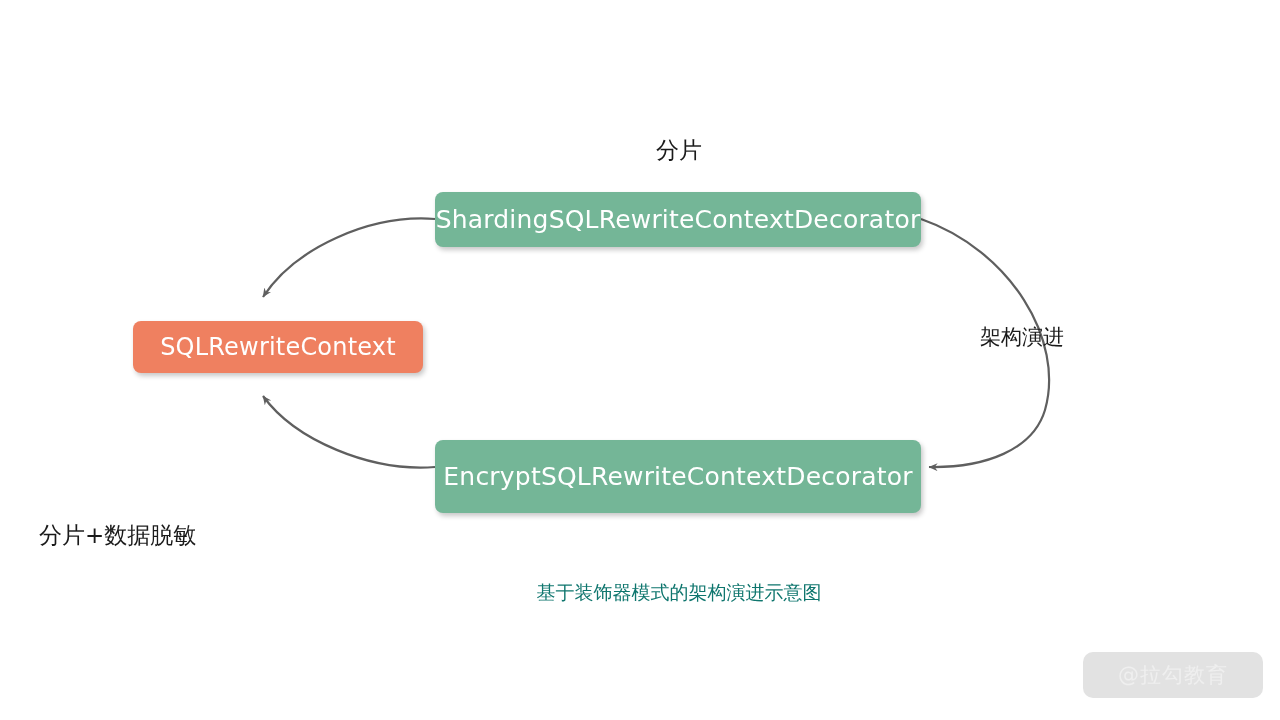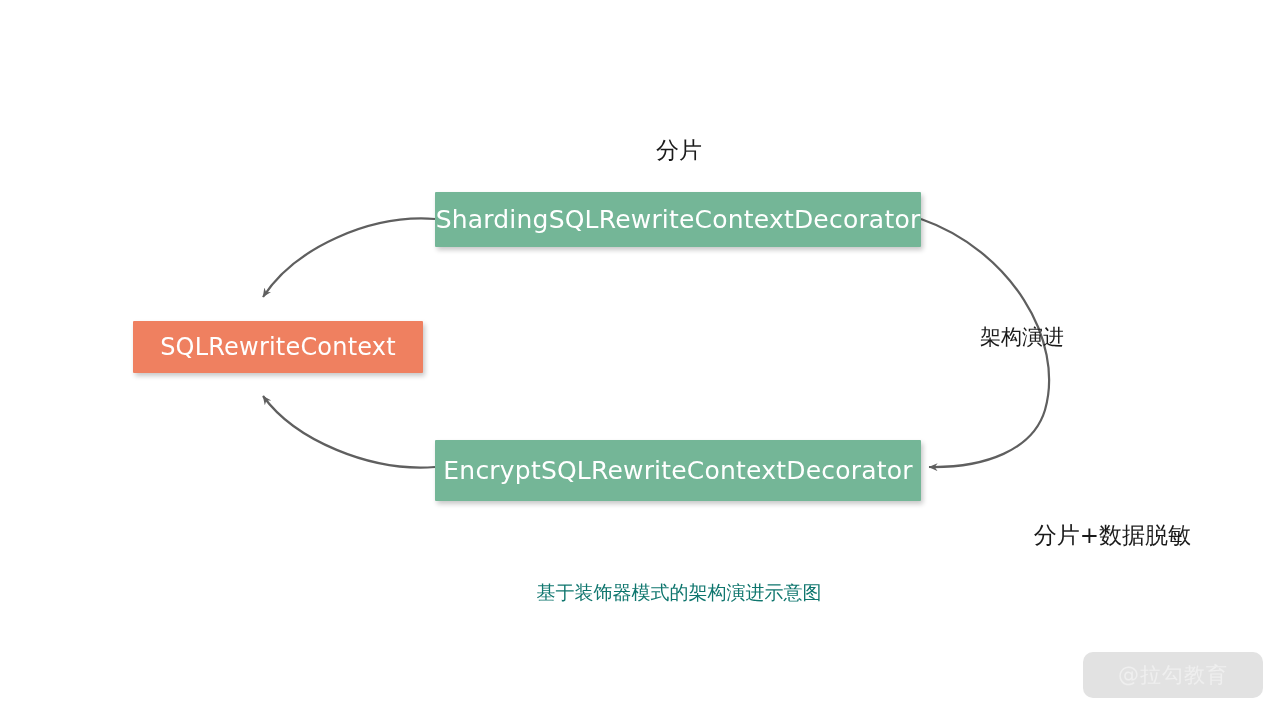--- a/index.html
+++ b/index.html
@@ -28,21 +28,21 @@
     width: 1280px;
     height: 720px;
   }
 
   
   .node {
     position: absolute;
     display: flex;
     align-items: center;
     justify-content: center;
-    border-radius: 1px;
+    border-radius: 8px;
     box-sizing: border-box;
     color: #ffffff;
     box-shadow: 2px 3px 5px rgba(0,0,0,0.22);
     letter-spacing: 0.2px;
   }
   .node-label {
     font-size: 25px;
     font-weight: 400;
     color: #ffffff;
     white-space: nowrap;
@@ -53,21 +53,21 @@
     left: 435px;
     top: 192px;
     width: 486px;
     height: 55px;
     background: #74b697;
   }
   #node-encrypt {
     left: 435px;
     top: 440px;
     width: 486px;
-    height: 61px;
+    height: 73px;
     background: #74b697;
   }
   #node-context {
     left: 133px;
     top: 321px;
     width: 290px;
     height: 52px;
     background: #ef8060;
   }
   #node-context .node-label { font-size: 24px; }
@@ -86,21 +86,21 @@
     width: 1280px;
     text-align: center;
     font-size: 23px;
   }
   #label-top .inner { position: relative; left: 39px; }
 
   #label-bottom {
     left: 0;
     top: 524px;
     width: 1152px;
-    text-align: right;
+    text-align: left;
     font-size: 23px;
   }
   #label-bottom .inner { position: relative; left: 39px; }
 
   #label-right {
     left: 980px;
     top: 327px;
     font-size: 21px;
   }
 

